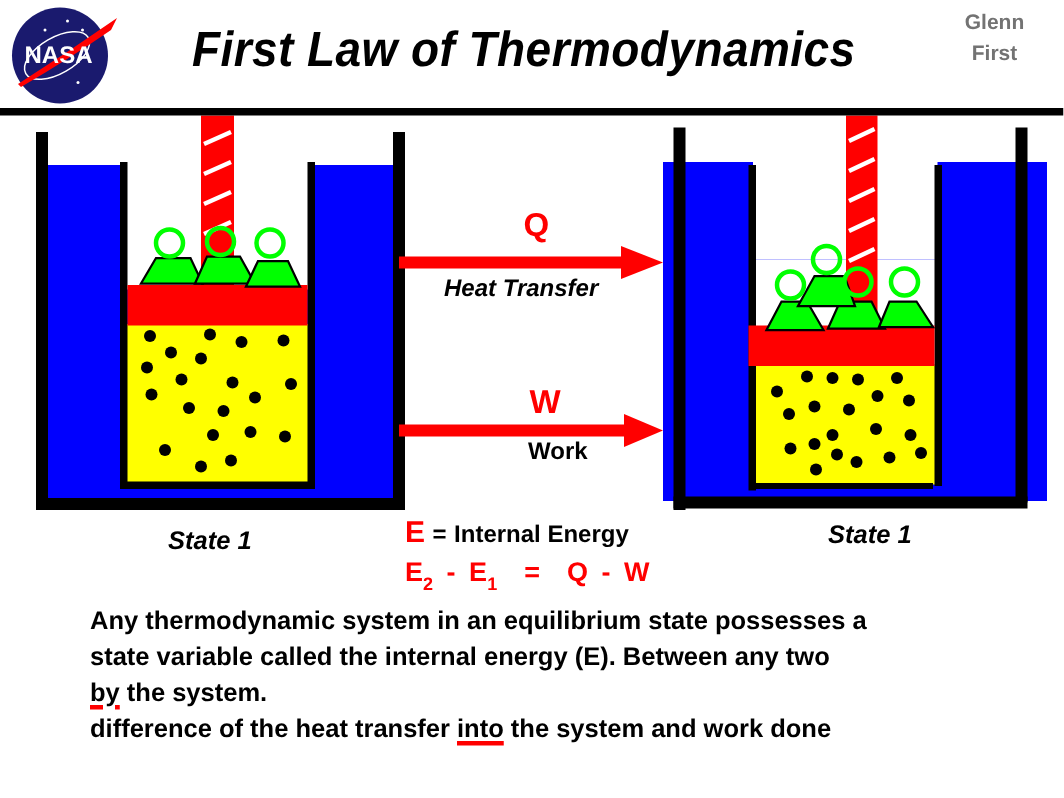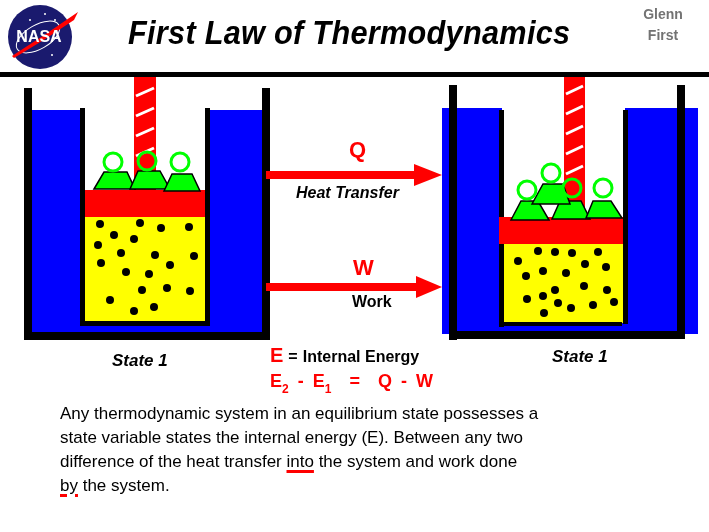--- a/index.html
+++ b/index.html
@@ -7,21 +7,21 @@
     .abs { position: absolute; }
     .title { left: 128px; top: 14px; font-size: 33px; font-weight: bold; font-style: italic; color: #000; letter-spacing: 0.3px; white-space: nowrap; transform: scaleX(0.93); transform-origin: left top; }
     .org { left: 620px; top: 4px; width: 86px; text-align: center; font-size: 14px; font-weight: bold; line-height: 21px; color: #737373; }
     .rule { left: 0; top: 72px; width: 709px; height: 5px; background: #000; }
     .state-label { font-size: 17px; font-weight: bold; color: #000; white-space: nowrap; font-style: italic; }
     .arrow-label-red { font-size: 22px; font-weight: bold; color: #ff0000; }
     .arrow-label { font-size: 16px; font-weight: bold; color: #000; white-space: nowrap; }
     .eq-line { font-size: 18px; font-weight: bold; white-space: nowrap; }
     .red { color: #ff0000; }
     .sub { font-size: 12px; position: relative; top: 6px; }
-    .para { left: 60px; top: 402px; width: 590px; font-size: 17px; font-weight: normal; line-height: 24px; color: #000; }
+    .para { left: 60px; top: 402px; width: 590px; font-size: 17px; font-weight: bold; line-height: 24px; color: #000; }
     .para p { margin: 0; white-space: nowrap; }
     .ul-red { text-decoration: underline; text-decoration-color: #ff0000; text-decoration-thickness: 3px; text-underline-offset: 3px; }
     svg { position: absolute; left: 0; top: 0; }
   </style>
 </head>
 <body>
 
 <svg width="709" height="532" viewBox="0 0 709 532">
 
   <g>
@@ -187,16 +187,16 @@
   <span>-</span>
   <span>E</span><span class="sub">1</span>
   &nbsp;<span>=</span>
   &nbsp;<span>Q</span>
   <span>-</span>
   <span>W</span>
 </div>
 
 <div class="abs para">
   <p>Any thermodynamic system in an equilibrium state possesses a</p>
-  <p>state variable states the internal energy (E).  Between any two</p>
+  <p>state variable called the internal energy (E).  Between any two</p>
+  <p><span class="ul-red">by</span><span> the system.</span></p>
   <p><span>difference of the heat transfer </span><span class="ul-red">into</span><span> the system and work done</span></p>
-  <p><span class="ul-red">by</span><span> the system.</span></p>
 </div>
 
 </body></html>

